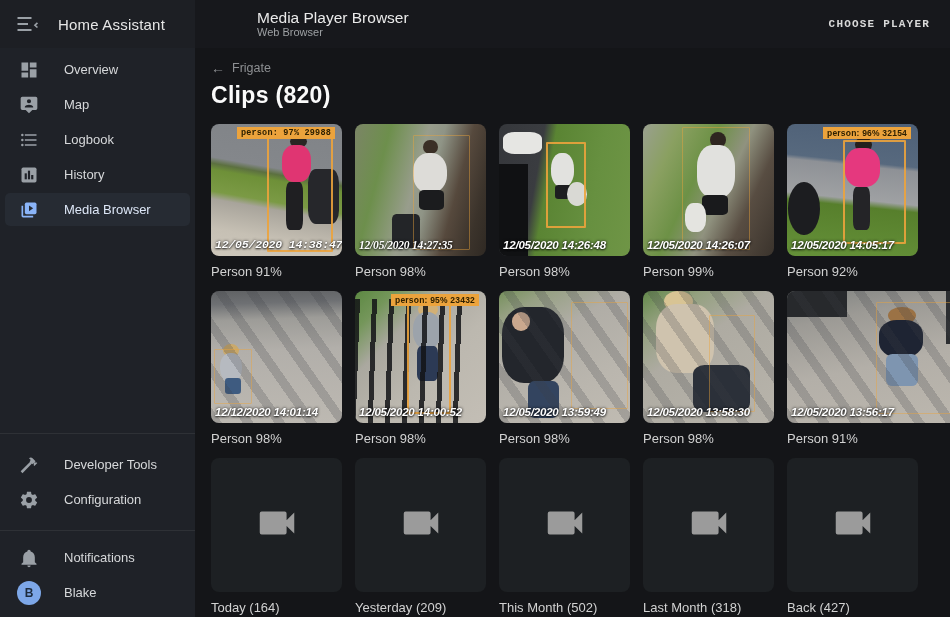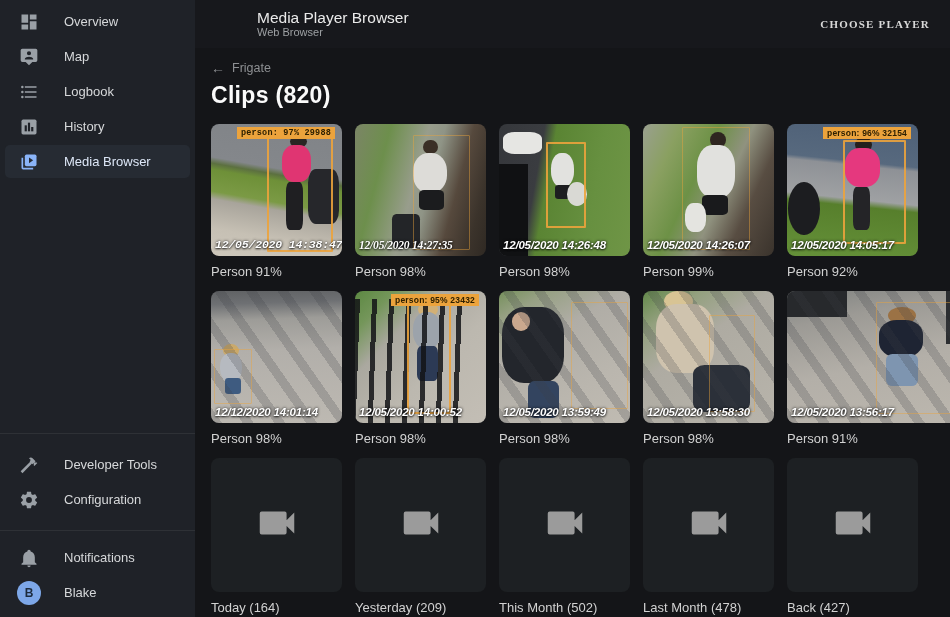--- a/index.html
+++ b/index.html
@@ -26,21 +26,21 @@
   #user-item .sb-label{margin-left:23px;}
 
   
   .main{flex:1;display:flex;flex-direction:column;background:#141518;min-width:0;}
   .appbar{height:48px;flex:none;background:#17181c;display:flex;align-items:center;}
   .ab-titles{margin-left:62px;}
   .ab-title{color:#eaeaea;font-size:15.5px;line-height:17px;}
   .ab-sub{color:#9da0a3;font-size:11px;line-height:13px;}
   .choose-btn{margin-left:auto;margin-right:14px;background:none;border:none;color:#d9d9d9;
     font-size:11px;font-weight:600;letter-spacing:1.2px;cursor:pointer;text-transform:uppercase;
-    font-family:Liberation Serif, serif;}
+    font-family:Liberation Mono, monospace;}
   .content{padding:13px 10px 0 16px;overflow:hidden;}
   .back-link{display:flex;align-items:center;color:#8e9093;font-size:12.5px;cursor:pointer;width:max-content;}
   .back-arrow{margin-right:7px;font-size:14px;line-height:12px;}
   .page-h1{margin:7px 0 0 0;color:#fafafa;font-size:23px;font-weight:700;letter-spacing:.3px;}
 
   
   .grid{margin-top:15px;display:grid;grid-template-columns:repeat(5,131px);column-gap:13px;}
   .clip{width:131px;}
   .thumb{position:relative;width:131px;height:132px;border-radius:8px;overflow:hidden;background:#222;}
   .fig{position:absolute;}
@@ -70,20 +70,28 @@
 
   .folder-thumb{width:131px;height:134px;border-radius:8px;background:#1d2023;
     display:flex;align-items:center;justify-content:center;}
   .folder-thumb svg{width:46px;height:46px;}
 </style>
 </head>
 <body>
 
 <div class="app">
   <aside class="sidebar">
+    <div class="sb-header">
+      <button class="menu-btn">
+        <svg viewBox="0 0 24 24">
+          <path fill="#9aa0a6" d="M3 6h12v1.8H3V6m0 5.1h9v1.8H3v-1.8m0 5.1h12V18H3v-1.8m16.6-5.6 1 .9-1.7 1.5 1.7 1.5-1 .9-2.7-2.4 2.7-2.4z"></path>
+        </svg>
+      </button>
+      <span class="sb-title">Home Assistant</span>
+    </div>
     <nav class="sb-nav" id="nav-main">
         <div class="sb-item">
           <span class="sb-icon">
             <svg viewBox="0 0 24 24">
               <path fill="#9aa0a6" d="M13,3V9H21V3M13,21H21V11H13M3,21H11V15H3M3,13H11V3H3V13Z"></path>
             </svg>
           </span>
           <span class="sb-label">Overview</span>
         </div>
         <div class="sb-item">
@@ -313,21 +321,21 @@
                 </svg></span>
             </div>
             <div class="caption">This Month (502)</div>
           </div>
           <div class="clip">
             <div class="folder-thumb">
               <span><svg viewBox="0 0 24 24" style="width: 46px; height: 46px;">
                   <path fill="#9b9b9b" d="M17,10.5V7A1,1 0 0,0 16,6H4A1,1 0 0,0 3,7V17A1,1 0 0,0 4,18H16A1,1 0 0,0 17,17V13.5L21,17.5V6.5L17,10.5Z"></path>
                 </svg></span>
             </div>
-            <div class="caption">Last Month (478)</div>
+            <div class="caption">Last Month (318)</div>
           </div>
           <div class="clip">
             <div class="folder-thumb">
               <span><svg viewBox="0 0 24 24" style="width: 46px; height: 46px;">
                   <path fill="#9b9b9b" d="M17,10.5V7A1,1 0 0,0 16,6H4A1,1 0 0,0 3,7V17A1,1 0 0,0 4,18H16A1,1 0 0,0 17,17V13.5L21,17.5V6.5L17,10.5Z"></path>
                 </svg></span>
             </div>
             <div class="caption">Back (427)</div>
           </div>
         </div>

